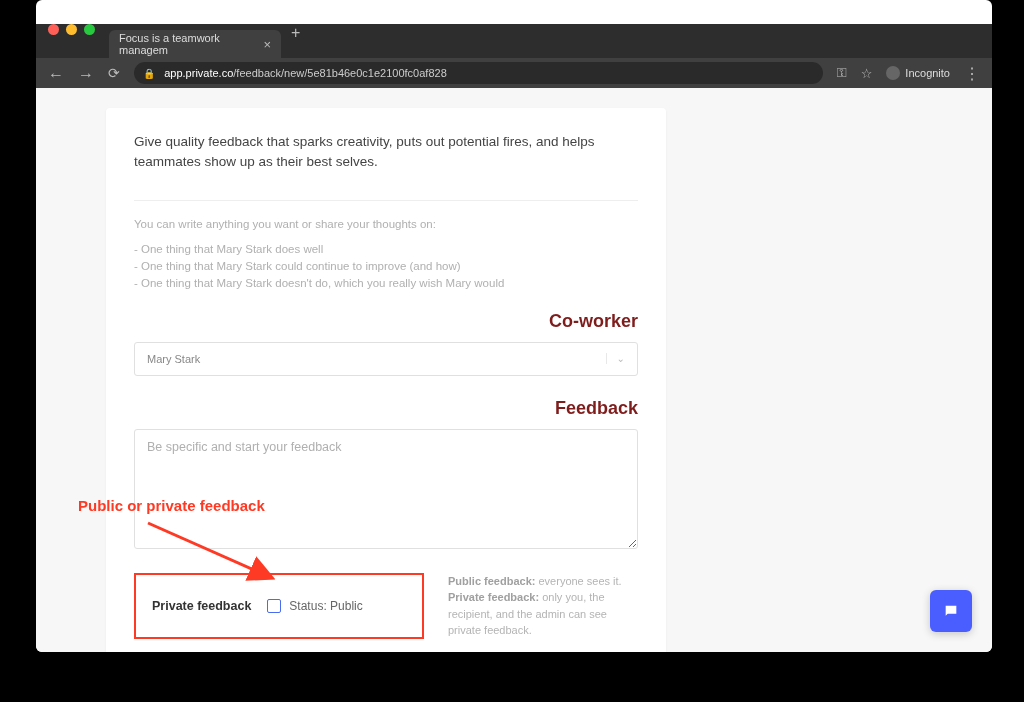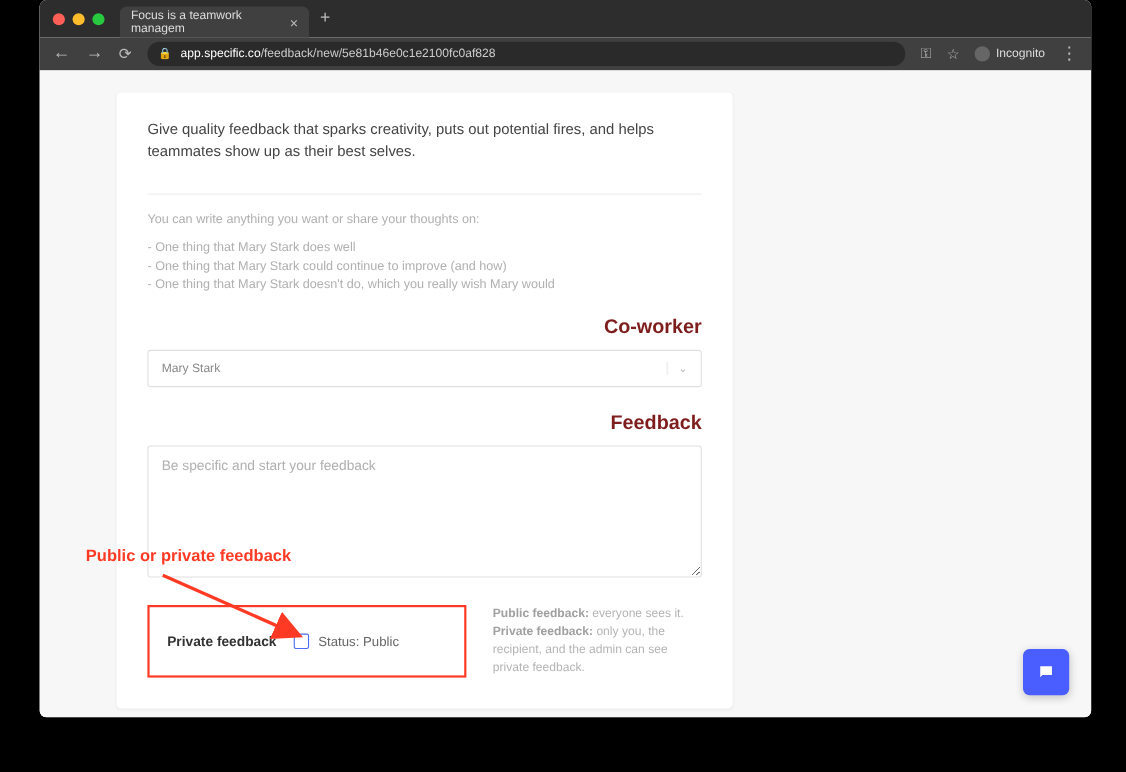--- a/index.html
+++ b/index.html
@@ -21,22 +21,23 @@
       background: #fff;
       border-radius: 6px;
       overflow: hidden;
       display: flex;
       flex-direction: column;
     }
     .browser-tabs {
       background: #2d2d2d;
       height: 34px;
       display: flex;
-      align-items: center;
+      align-items: flex-start;
       padding-left: 12px;
+      margin-top: 24px;
     }
     .window-controls { display: flex; gap: 7px; margin-right: 14px; }
     .window-dot { width: 11px; height: 11px; border-radius: 50%; }
     .dot-red { background: #ff5f56; }
     .dot-yellow { background: #ffbd2e; }
     .dot-green { background: #27c93f; }
     .tab {
       background: #404040;
       color: #ddd;
       font-size: 11px;
@@ -207,21 +208,21 @@
     </div>
     <span class="new-tab">+</span>
   </div>
   <div class="browser-nav">
     <span class="nav-arrow">←</span>
     <span class="nav-arrow">→</span>
     <span class="nav-reload">⟳</span>
     <div class="url-bar">
       <span class="url-lock">🔒</span>
       <span class="url-text">
-        <span class="url-host">app.specific.co</span><span>/feedback/new/5e81b46e0c1e2100fc0af828</span>
+        <span class="url-host">app.private.co</span><span>/feedback/new/5e81b46e0c1e2100fc0af828</span>
       </span>
     </div>
     <div class="nav-right">
       <span class="nav-icon">⚿</span>
       <span class="nav-icon">☆</span>
       <span class="incognito-badge">
         <span class="incognito-icon"></span>
         <span>Incognito</span>
       </span>
       <span class="dots-menu">⋮</span>

